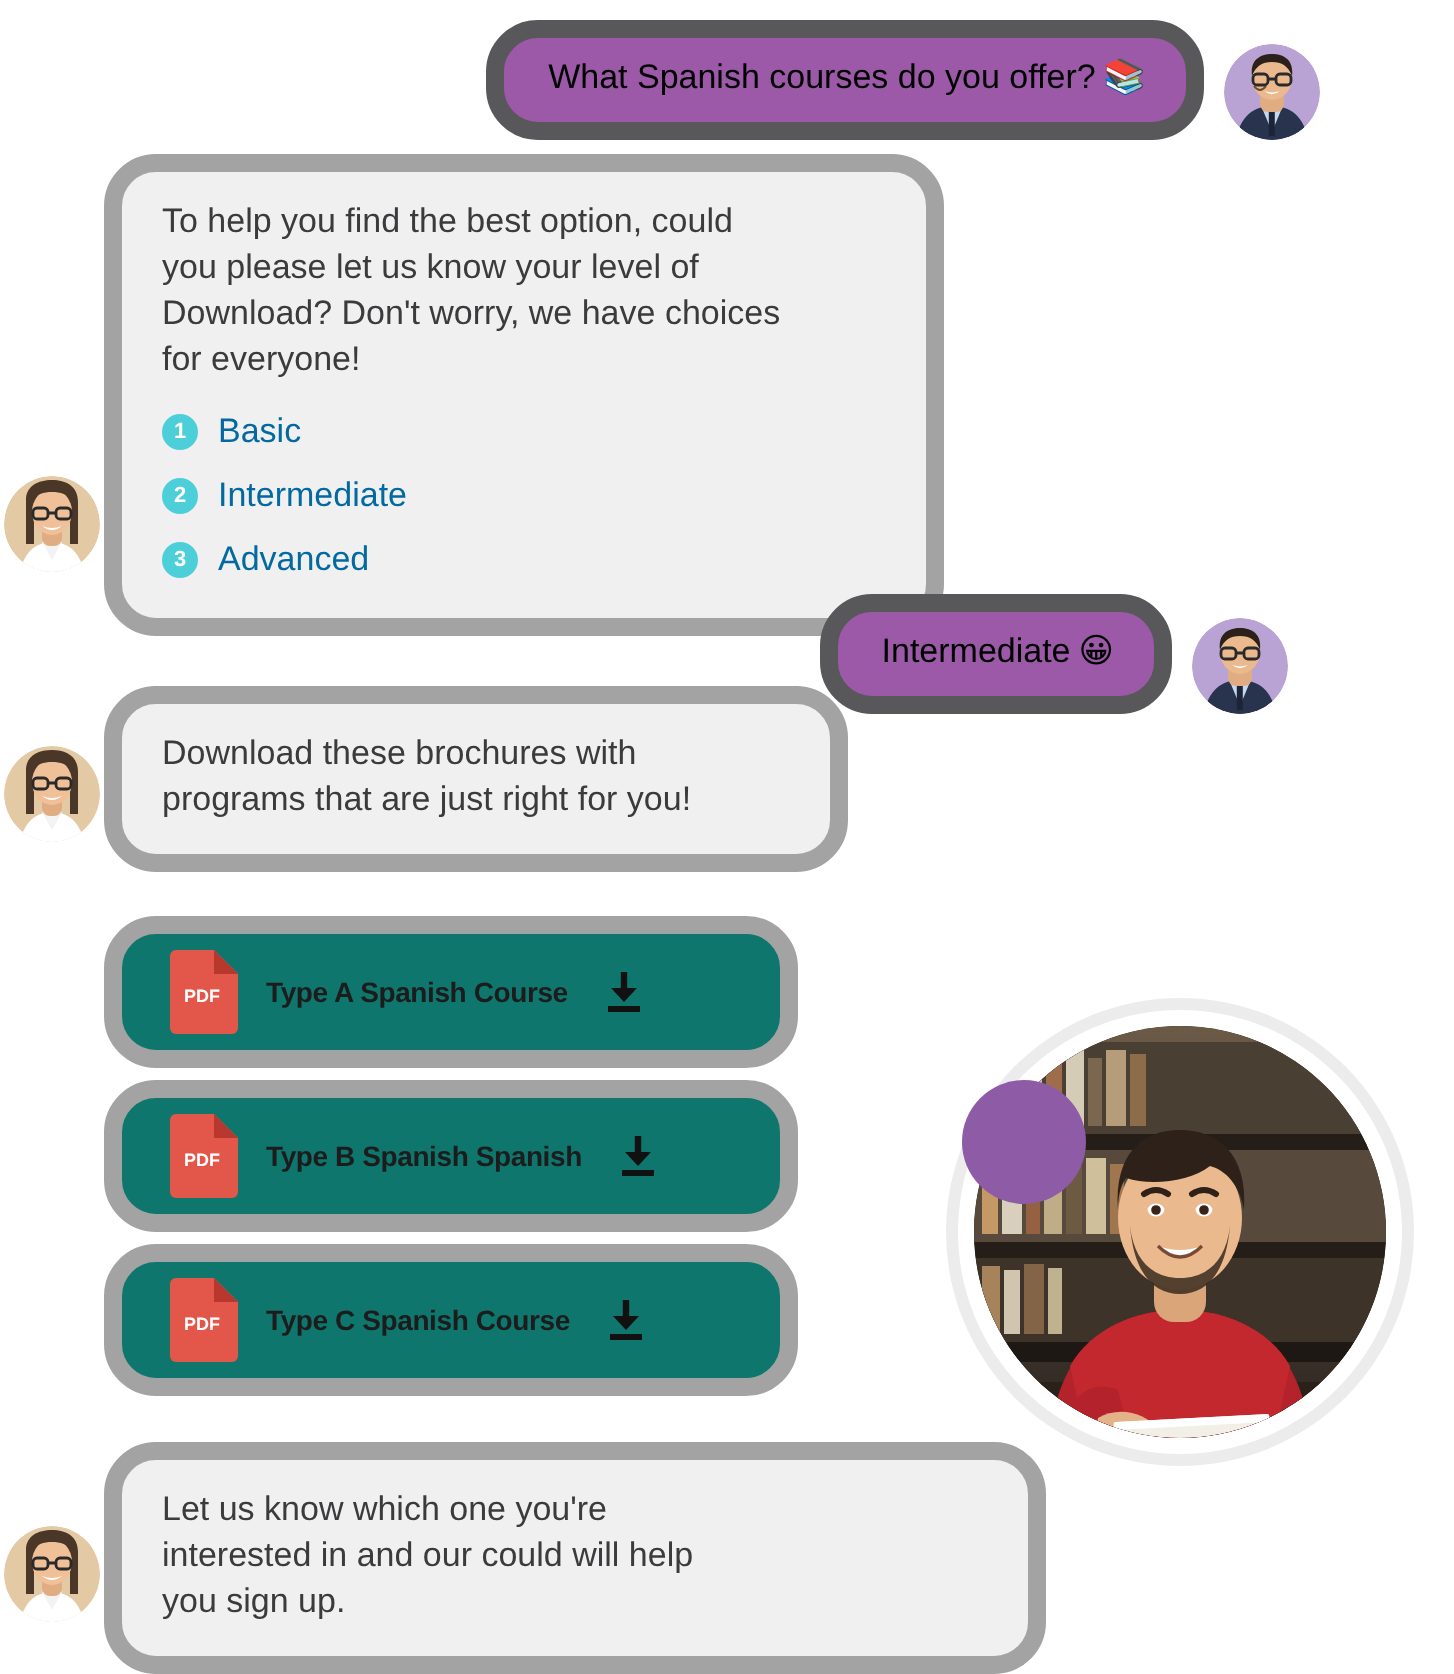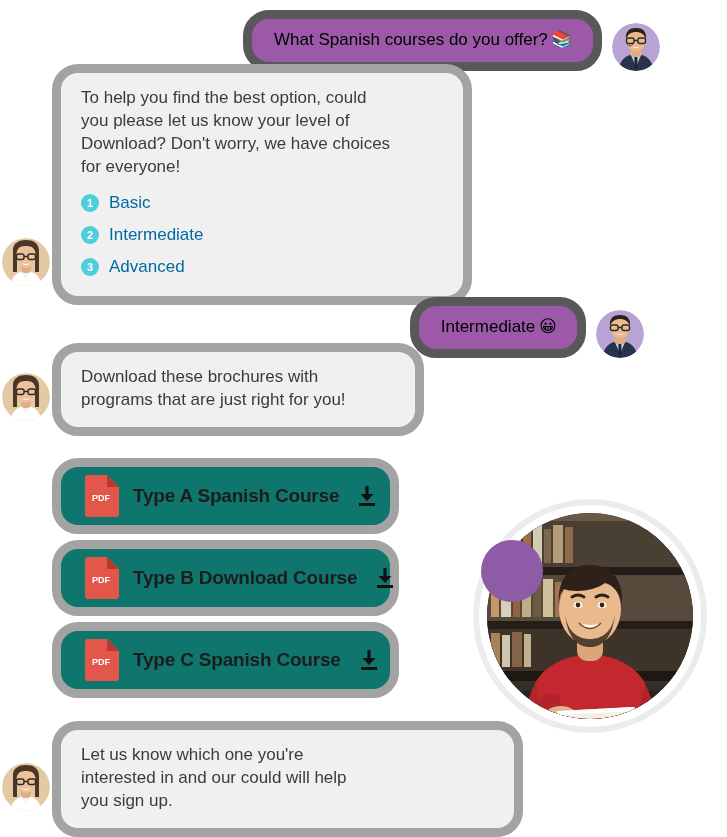--- a/index.html
+++ b/index.html
@@ -148,21 +148,21 @@
     gap: 14px;
   }
   .pdf-icon {
     flex: 0 0 34px;
     width: 34px;
     height: 42px;
     position: relative;
   }
   .pdf-icon svg { display: block; }
   .pdf-label {
-    font-size: 19px;
+    font-size: 14px;
     font-weight: bold;
     color: #1c1c1c;
     letter-spacing: -0.2px;
     white-space: nowrap;
   }
   .dl-icon {
     flex: 0 0 20px;
     width: 20px;
     height: 22px;
     margin-left: 4px;
@@ -278,21 +278,21 @@
           <path d="M15 21 q3 4 6 0" stroke="#6b4a32" stroke-width="1" fill="none"></path>
           <rect x="14.5" y="15" width="7.5" height="5.5" rx="2" fill="none" stroke="#2a2a2a" stroke-width="1.4"></rect>
           <rect x="26" y="15" width="7.5" height="5.5" rx="2" fill="none" stroke="#2a2a2a" stroke-width="1.4"></rect>
           <path d="M22 17.5 h4" stroke="#2a2a2a" stroke-width="1.4"></path>
           <path d="M20 23.5 q4 3.2 8 0 q-4 1.4 -8 0 Z" fill="#ffffff"></path>
         </g>
       </svg>
     </div>
   </div>
 
-  <div class="row bot" style="left:52px; top:64px;">
+  <div class="row bot" style="left:52px; top:77px;">
     <div class="bubble bot" style="width:420px;">
       <div class="bubble-inner">
         <span class="line">To help you find the best option, could</span>
         <span class="line">you please let us know your level of</span>
         <span class="line">Download? Don't worry, we have choices</span>
         <span class="line">for everyone!</span>
 
         <div class="options">
           <div class="option">
             <span class="badge">1</span>
@@ -415,21 +415,21 @@
   </div>
 
   <div class="pdf-card" style="left:52px; top:540px; width:347px; height:76px;">
     <span class="pdf-icon">
       <svg width="34" height="42" viewBox="0 0 34 42" xmlns="http://www.w3.org/2000/svg">
         <path d="M0 3 a3 3 0 0 1 3 -3 h19 l12 12 v27 a3 3 0 0 1 -3 3 h-28 a3 3 0 0 1 -3 -3 Z" fill="#e3574a"></path>
         <path d="M22 0 l12 12 h-12 Z" fill="#b8382d"></path>
         <text x="16" y="26" font-family="Liberation Sans, sans-serif" font-size="9" font-weight="bold" fill="#ffffff" text-anchor="middle">PDF</text>
       </svg>
     </span>
-    <span class="pdf-label">Type B Download Course</span>
+    <span class="pdf-label">Type B Spanish Spanish</span>
     <span class="dl-icon">
       <svg width="20" height="22" viewBox="0 0 20 22" xmlns="http://www.w3.org/2000/svg">
         <path d="M10 1 v9" stroke="#111111" stroke-width="3.2"></path>
         <path d="M3.5 9 L10 16 L16.5 9 Z" fill="#111111"></path>
         <rect x="2" y="18" width="16" height="3" fill="#111111"></rect>
       </svg>
     </span>
   </div>
 
   <div class="pdf-card" style="left:52px; top:622px; width:347px; height:76px;">

